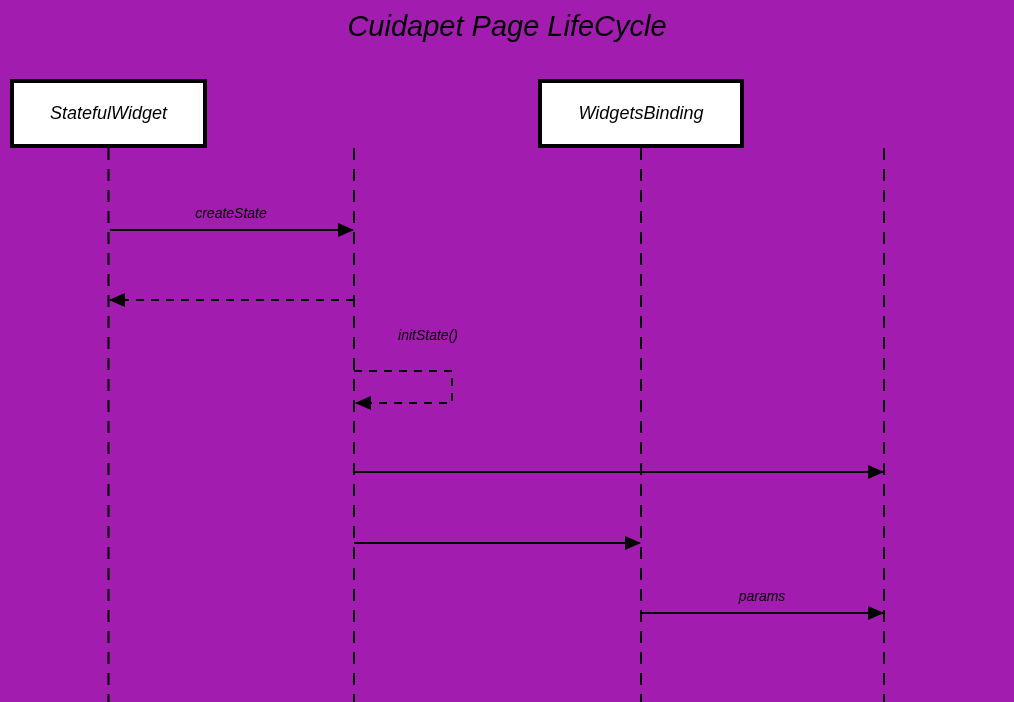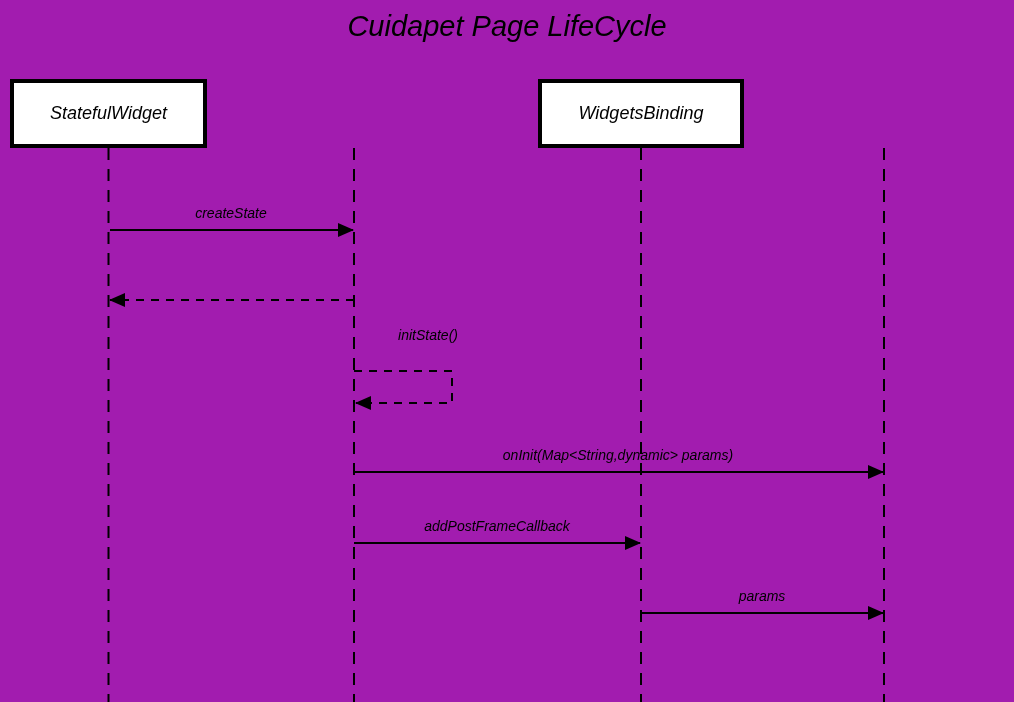--- a/index.html
+++ b/index.html
@@ -111,17 +111,15 @@
 
   <div class="participant p1">
     <span>StatefulWidget</span>
   </div>
   <div class="participant p3">
     <span>WidgetsBinding</span>
   </div>
 
   <div class="msg-label lbl-createstate">createState</div>
   <div class="msg-label lbl-initstate">initState()</div>
-  <div class="msg-label lbl-oninit">onInit(Map&lt;String,dynamic&gt; params)</div>
-  <div class="msg-label lbl-addpost">addPostFrameCallback</div>
   <div class="msg-label lbl-onready">params</div>
 
 </div>
 
 </body></html>

